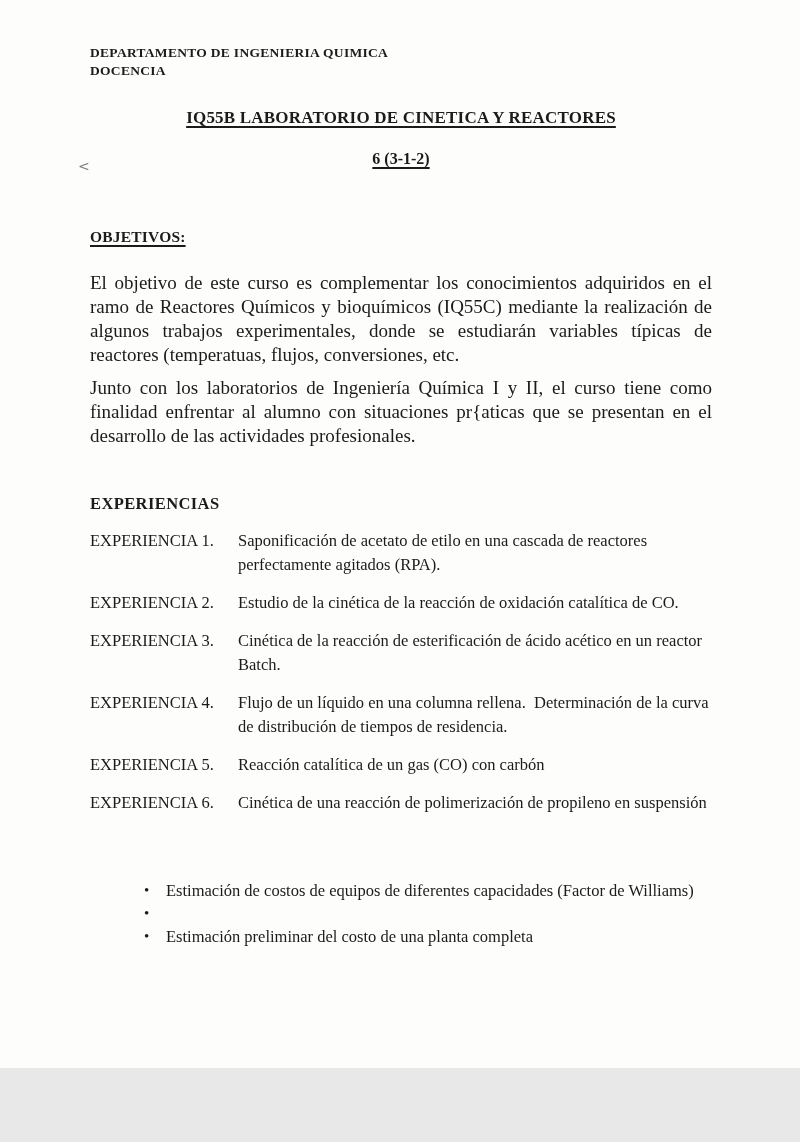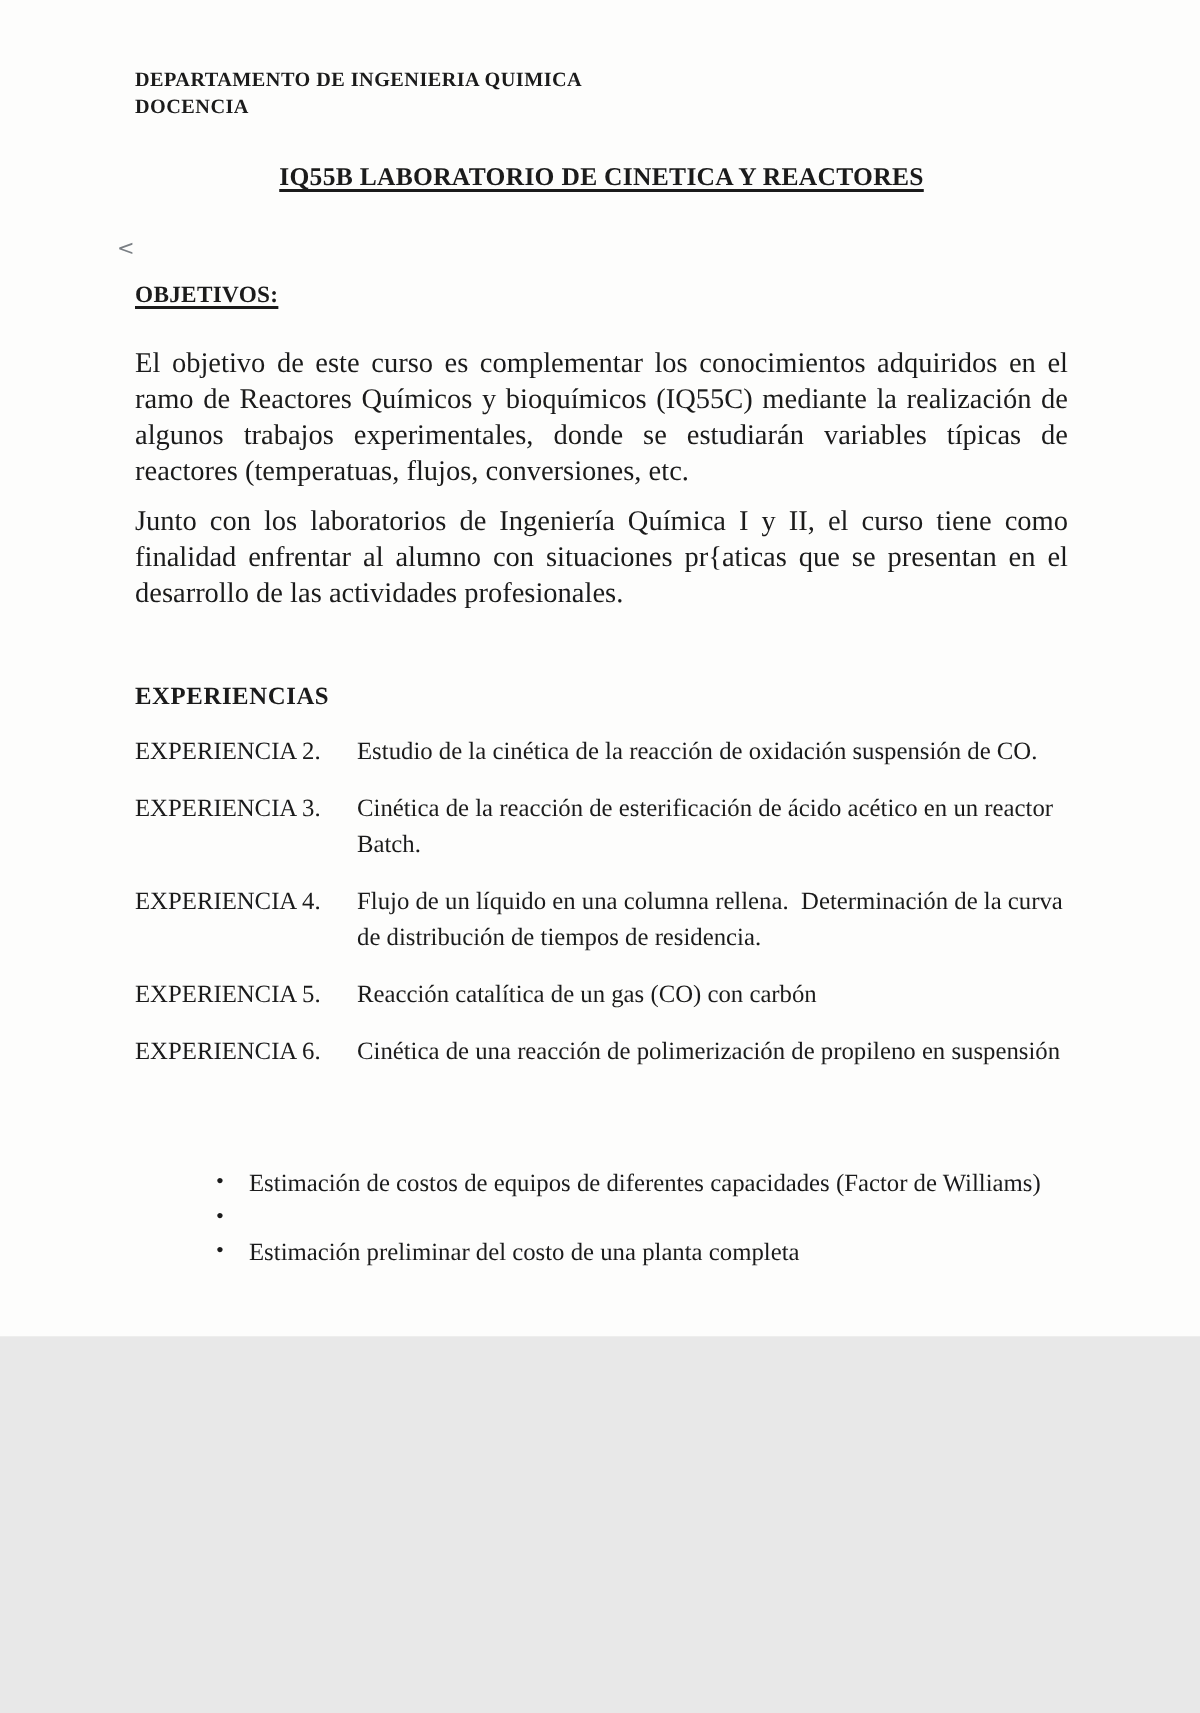--- a/index.html
+++ b/index.html
@@ -1,19 +1,19 @@
 <!DOCTYPE html>
 <html><head>
 <meta charset="utf-8">
 <style>
   html, body { margin: 0; padding: 0; background: #e8e8e8; }
   .page {
     position: relative;
     width: 800px;
-    height: 891px;
+    height: 1068px;
     margin: 0 auto;
     background: #fdfdfc;
     color: #1b1b1b;
     font-family: "Liberation Serif", serif;
     box-sizing: border-box;
     padding: 44px 88px 0 90px;
     overflow: hidden;
   }
   .doc-header {
     font-weight: 700;
@@ -106,35 +106,42 @@
 
   <div class="doc-header">
     <div>DEPARTAMENTO DE INGENIERIA QUIMICA</div>
     <div>DOCENCIA</div>
   </div>
 
   <div class="title-wrap">
     <span class="course-title">IQ55B LABORATORIO DE CINETICA Y REACTORES</span>
   </div>
 
+  <div class="credits-wrap">
+    <span class="course-credits">6 (3-1-2)</span>
+  </div>
 
   <div class="stray-mark">&lt;</div>
 
 
   <div class="objetivos">OBJETIVOS:</div>
 
   <div class="para">El objetivo de este curso es complementar los conocimientos adquiridos en el ramo de Reactores Químicos y bioquímicos (IQ55C) mediante la realización de algunos trabajos experimentales, donde se estudiarán variables típicas de reactores (temperatuas, flujos, conversiones, etc.</div>
   <div class="para second">Junto con los laboratorios de Ingeniería Química I y II, el curso tiene como finalidad enfrentar al alumno con situaciones pr{aticas que se presentan en el desarrollo de las actividades profesionales.</div>
 
   <div class="exp-heading">EXPERIENCIAS</div>
 
   <div class="exp-table">
     <div class="exp-row">
+      <div class="exp-label">EXPERIENCIA 1.</div>
+      <div class="exp-text">Saponificación de acetato de etilo en una cascada de reactores perfectamente agitados (RPA).</div>
+    </div>
+    <div class="exp-row">
       <div class="exp-label">EXPERIENCIA 2.</div>
-      <div class="exp-text">Estudio de la cinética de la reacción de oxidación suspensión de CO.</div>
+      <div class="exp-text">Estudio de la cinética de la reacción de oxidación catalítica de CO.</div>
     </div>
     <div class="exp-row">
       <div class="exp-label">EXPERIENCIA 3.</div>
       <div class="exp-text">Cinética de la reacción de esterificación de ácido acético en un reactor Batch.</div>
     </div>
     <div class="exp-row">
       <div class="exp-label">EXPERIENCIA 4.</div>
       <div class="exp-text">Flujo de un líquido en una columna rellena.  Determinación de la curva de distribución de tiempos de residencia.</div>
     </div>
     <div class="exp-row">

